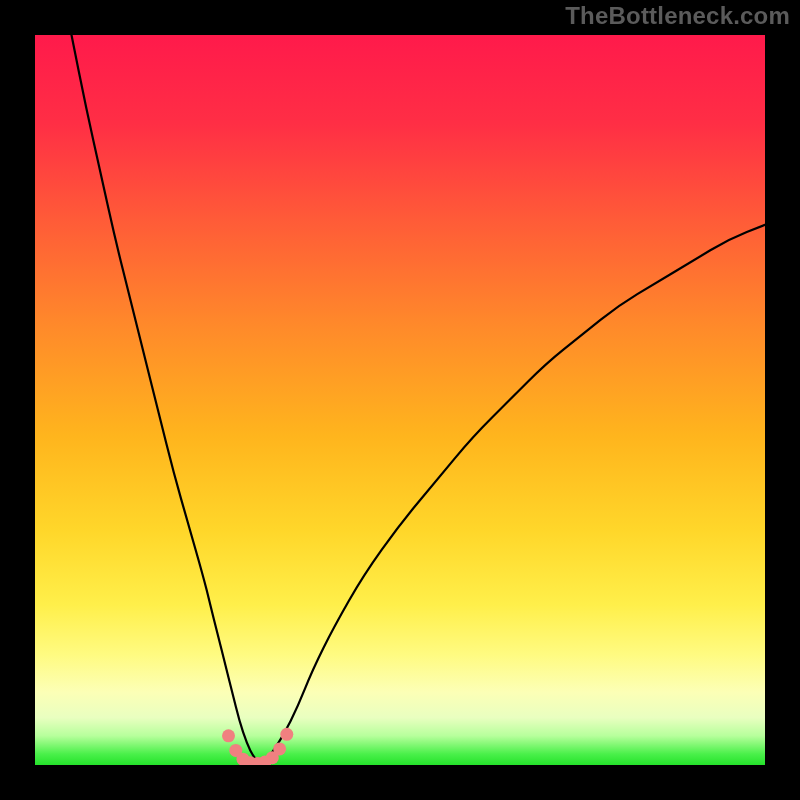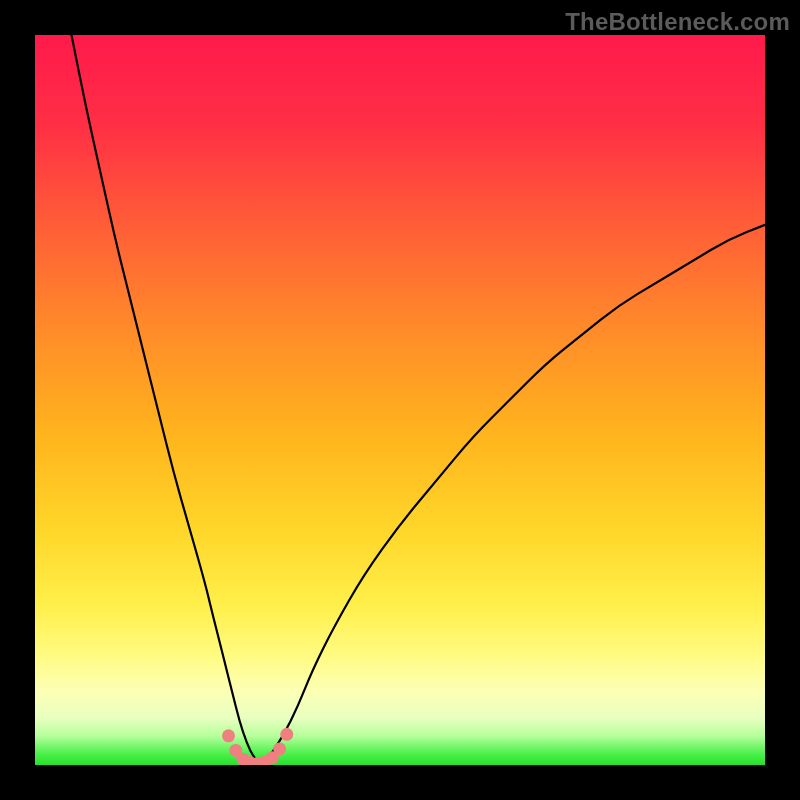--- a/index.html
+++ b/index.html
@@ -14,21 +14,21 @@
   .frame {
     position: absolute;
     top: 0;
     left: 0;
     width: 800px;
     height: 800px;
     background: #000;
   }
   .watermark {
     position: absolute;
-    top: 8px;
+    top: 2px;
     right: 10px;
     color: #5b5b5b;
     font-size: 24px;
     font-weight: 600;
     letter-spacing: 0.2px;
     user-select: none;
   }
   .plot {
     position: absolute;
     left: 35px;

